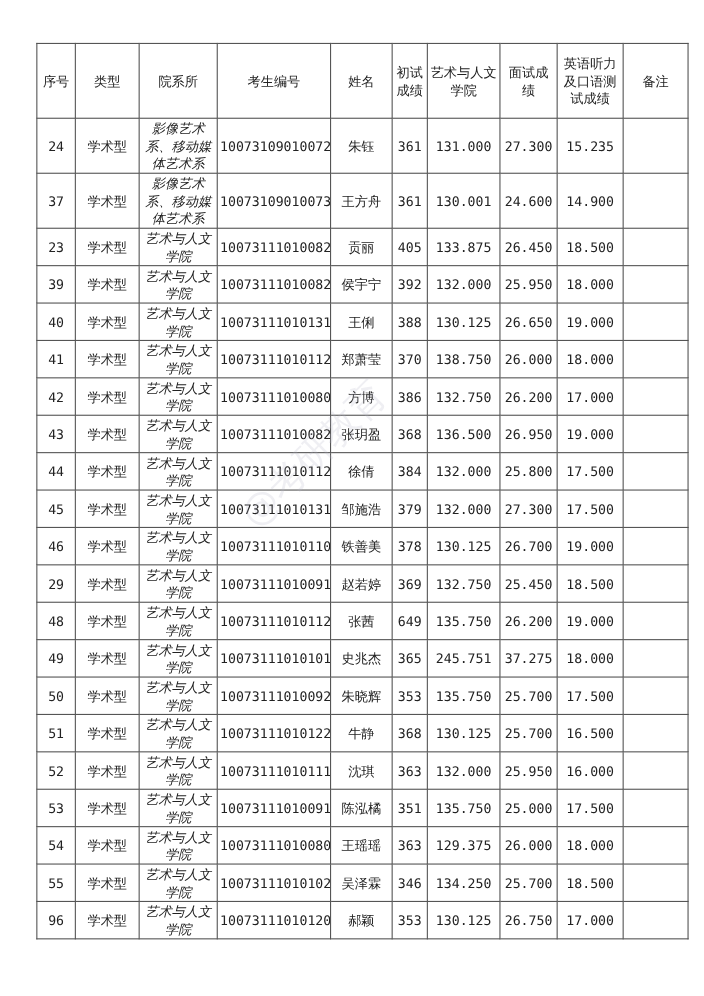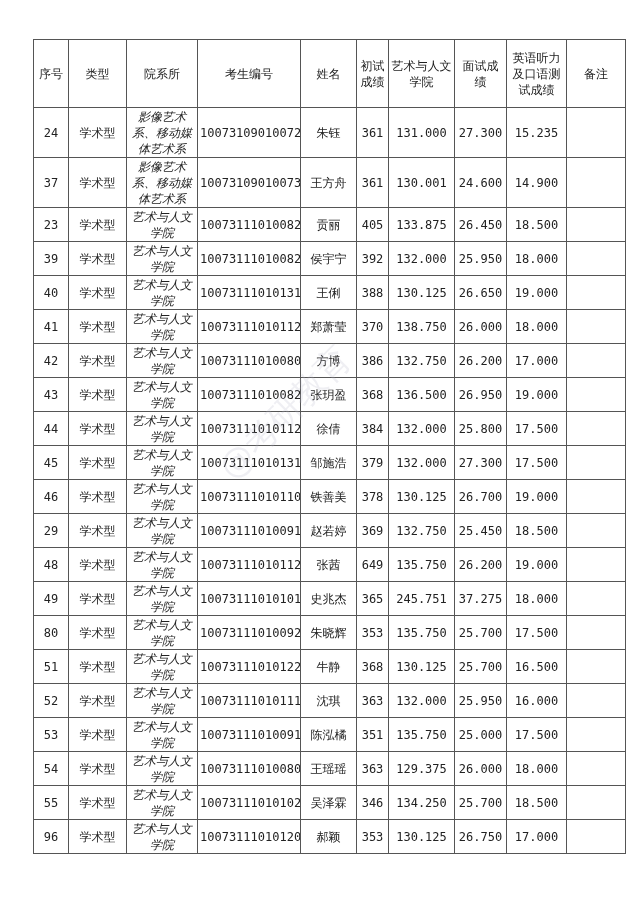--- a/index.html
+++ b/index.html
@@ -213,21 +213,21 @@
           <td class="dept">艺术与人文学院</td>
           <td class="num">100731110101015</td>
           <td>史兆杰</td>
           <td class="num">365</td>
           <td class="num">245.751</td>
           <td class="num">37.275</td>
           <td class="num">18.000</td>
           <td></td>
         </tr>
         <tr class="std">
-          <td class="num">80</td>
+          <td class="num">50</td>
           <td>学术型</td>
           <td class="dept">艺术与人文学院</td>
           <td class="num">100731110100923</td>
           <td>朱晓辉</td>
           <td class="num">353</td>
           <td class="num">135.750</td>
           <td class="num">25.700</td>
           <td class="num">17.500</td>
           <td></td>
         </tr>

